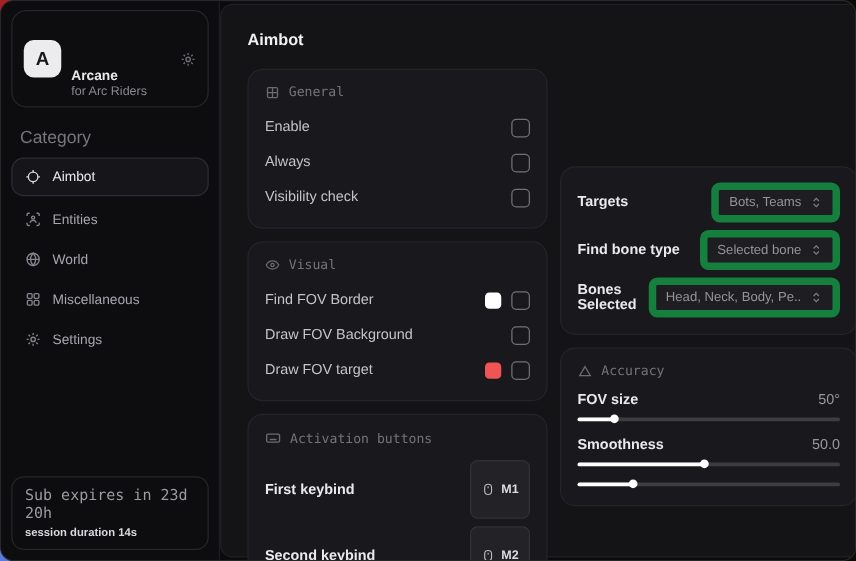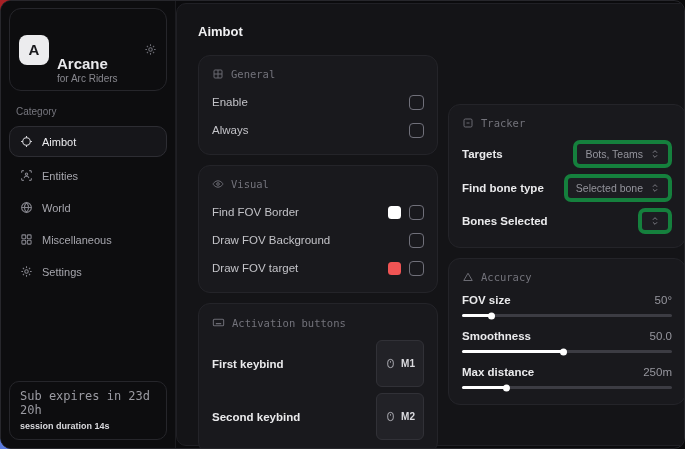--- a/index.html
+++ b/index.html
@@ -33,24 +33,24 @@
     padding: 6px 9px; min-height: 40px;
   }
   .logo {
     width: 30px; height: 30px; border-radius: 8px;
     background: #ececee; color: #19191c;
     font-weight: bold; font-size: 15px;
     display: flex; align-items: center; justify-content: center;
     flex: none;
   }
   .brand-text { display: flex; flex-direction: column; gap: 1px; }
-  .brand-name { font-size: 15px; font-weight: bold; color: #e9e9ec; margin-top: 40px; }
+  .brand-name { font-size: 11px; font-weight: bold; color: #e9e9ec; margin-top: 40px; }
   .brand-sub  { font-size: 10px; color: #88888f; }
   .brand-action { margin-left: auto; color: #6d6d75; display: flex; cursor: pointer; }
-  .category { font-size: 10px; color: #76767e; margin: 15px 7px 9px; }
+  .category { font-size: 14px; color: #76767e; margin: 15px 7px 9px; }
   .nav-item {
     display: flex; align-items: center; gap: 9px;
     padding: 6px 10px; border-radius: 10px;
     border: 1px solid transparent;
     color: #a6a6ad; font-size: 11px;
     margin-bottom: 5px; cursor: pointer;
   }
   .nav-item .nav-ic { color: #84848c; display: flex; }
   .nav-item.active {
     background: #16161a; border-color: #2d2d33; color: #ebebee;
@@ -106,21 +106,21 @@
   .keybtn {
     display: flex; align-items: center; gap: 5px;
     background: #222227; border: 1px solid #313137;
     border-radius: 6px; padding: 17px 8px;
     font-size: 10px; font-weight: bold; color: #dcdce0;
     cursor: pointer;
   }
   .keybtn .key-ic { display: flex; color: #b9b9bf; }
   .dropdown {
     display: flex; align-items: center; gap: 7px;
-    background: #1d1d22; border: 4px solid #15803d;
+    background: #1d1d22; border: 6px solid #15803d;
     border-radius: 7px; padding: 4px 8px;
     font-size: 10.5px; color: #94949c;
     cursor: pointer; white-space: nowrap;
   }
   .dropdown .dd-ic { display: flex; color: #7c7c84; }
   .acc-row { margin-top: 8px; }
   .acc-top { display: flex; align-items: center; justify-content: space-between; gap: 36px; }
   .acc-value { font-size: 11.5px; color: #96969e; }
   .slider {
     position: relative; height: 3px;
@@ -238,20 +238,24 @@
               </svg>
             </span>
             <span>General</span>
           </div>
           <div class="row">
             <span class="row-label">Enable</span>
             <span class="checkbox"></span>
           </div>
           <div class="row">
             <span class="row-label">Always</span>
+            <span class="checkbox"></span>
+          </div>
+          <div class="row">
+            <span class="row-label">Visibility check</span>
             <span class="checkbox"></span>
           </div>
         </section>
 
         <section class="card">
           <div class="card-header">
             <span class="hdr-ic">
               <svg width="12" height="12" viewBox="0 0 24 24" fill="none" stroke="currentColor" stroke-width="2">
                 <path d="M2 12s3.5-6.5 10-6.5S22 12 22 12s-3.5 6.5-10 6.5S2 12 2 12z"></path>
                   <circle cx="12" cy="12" r="2.6"></circle>
@@ -314,29 +318,20 @@
               </span>
               <span>M2</span>
             </button>
           </div>
         </section>
       </div>
 
       <div class="col col-right">
 
         <section class="card">
-          <div class="card-header">
-            <span class="hdr-ic">
-              <svg width="12" height="12" viewBox="0 0 24 24" fill="none" stroke="currentColor" stroke-width="2">
-                <rect x="4" y="4" width="16" height="16" rx="2.5"></rect>
-                  <path d="M9 12h6"></path>
-              </svg>
-            </span>
-            <span>Tracker</span>
-          </div>
           <div class="row">
             <span class="row-label strong">Targets</span>
             <button class="dropdown">
               <span>Bots, Teams</span>
               <span class="dd-ic">
                 <svg width="10" height="10" viewBox="0 0 24 24" fill="none" stroke="currentColor" stroke-width="2.4">
                   <path d="m7 9 5-5 5 5M7 15l5 5 5-5"></path>
                 </svg>
               </span>
             </button>
@@ -348,20 +343,21 @@
               <span class="dd-ic">
                 <svg width="10" height="10" viewBox="0 0 24 24" fill="none" stroke="currentColor" stroke-width="2.4">
                   <path d="m7 9 5-5 5 5M7 15l5 5 5-5"></path>
                 </svg>
               </span>
             </button>
           </div>
           <div class="row">
             <span class="row-label strong">Bones Selected</span>
             <button class="dropdown">
+              <span>Head, Neck, Body, Pe..</span>
               <span class="dd-ic">
                 <svg width="10" height="10" viewBox="0 0 24 24" fill="none" stroke="currentColor" stroke-width="2.4">
                   <path d="m7 9 5-5 5 5M7 15l5 5 5-5"></path>
                 </svg>
               </span>
             </button>
           </div>
         </section>
 
         <section class="card">
@@ -388,24 +384,20 @@
             <div class="acc-top">
               <span class="row-label strong">Smoothness</span>
               <span class="acc-value">50.0</span>
             </div>
             <div class="slider">
               <div class="slider-fill" style="width: 48%;"></div>
             </div>
           </div>
 
           <div class="acc-row">
-            <div class="acc-top">
-              <span class="row-label strong">Max distance</span>
-              <span class="acc-value">250m</span>
-            </div>
             <div class="slider">
               <div class="slider-fill" style="width: 21%;"></div>
             </div>
           </div>
         </section>
       </div>
     </div>
   </main>
 </div>
 

